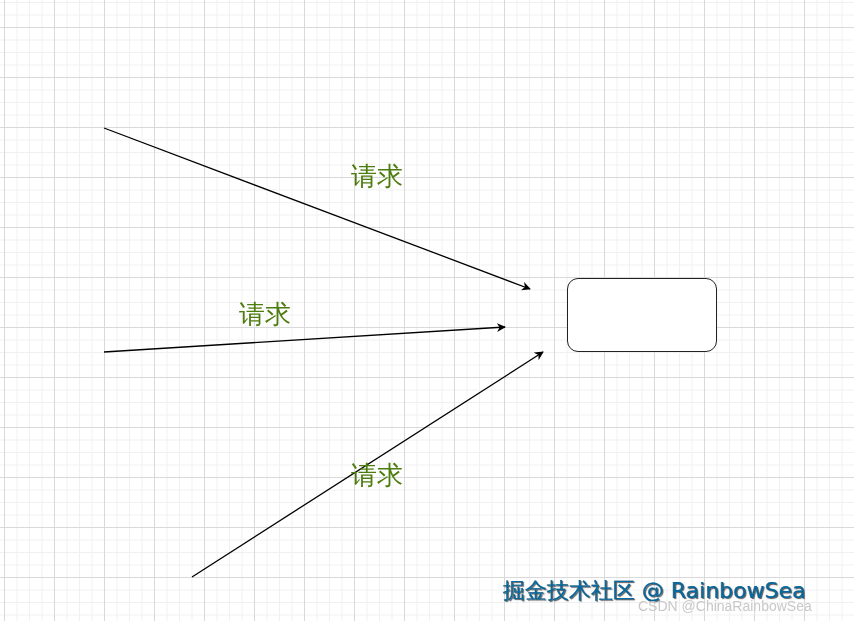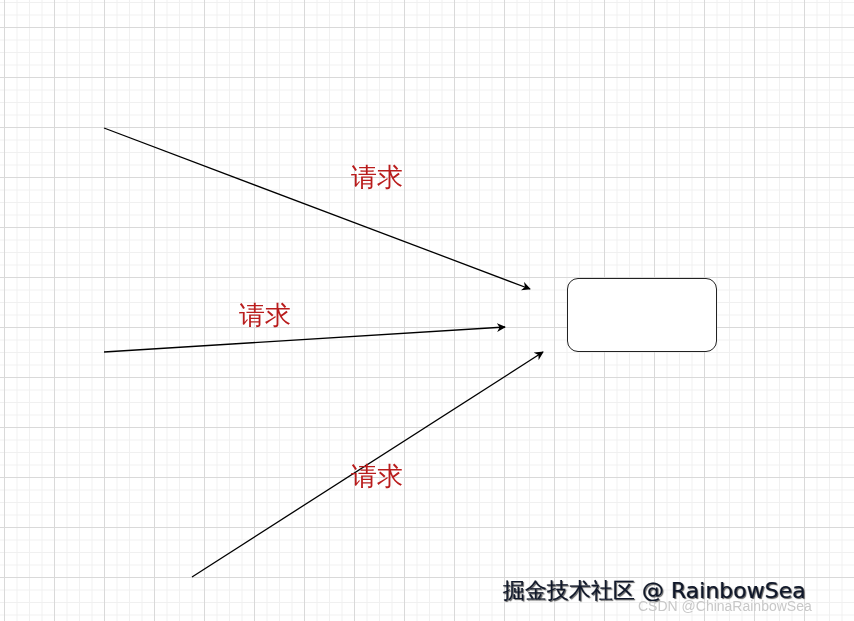--- a/index.html
+++ b/index.html
@@ -10,29 +10,29 @@
         linear-gradient(to right, #d9d9d9 1px, transparent 1px),
         linear-gradient(to bottom, #d9d9d9 1px, transparent 1px),
         linear-gradient(to right, #f0f0f0 1px, transparent 1px),
         linear-gradient(to bottom, #f0f0f0 1px, transparent 1px);
       background-size: 50px 50px, 50px 50px, 12.5px 12.5px, 12.5px 12.5px;
       background-position: 4px 27px, 4px 27px, 4px 27px, 4px 27px;
       font-family: "DejaVu Sans", sans-serif;
     }
     #canvas { position: absolute; left: 0; top: 0; }
     .label {
-      position: absolute; font-size: 26px; color: #b91c1c; line-height: 1;
-      font-family: Liberation Sans, sans-serif;
+      position: absolute; font-size: 26px; color: #4d7c0f; line-height: 1;
+      font-family: Liberation Serif, serif;
     }
     .box {
       position: absolute; left: 567px; top: 278px; width: 150px; height: 74px;
       border: 1.3px solid #222; border-radius: 11px; background: #fff; box-sizing: border-box;
     }
     .wm1 {
-      position: absolute; left: 503px; top: 576px; font-size: 22px; color: #0f172a;
+      position: absolute; left: 503px; top: 576px; font-size: 22px; color: #0369a1;
       text-shadow: 1px 1px 1px #555, -0.5px -0.5px 0 #999;
       font-family: "DejaVu Sans", sans-serif; white-space: nowrap;
     }
     .wm2 {
       position: absolute; left: 638px; top: 598px; font-size: 14px; color: #c8c8c8;
       font-family: "Liberation Sans", sans-serif; white-space: nowrap;
     }
   </style>
 </head>
 <body>

